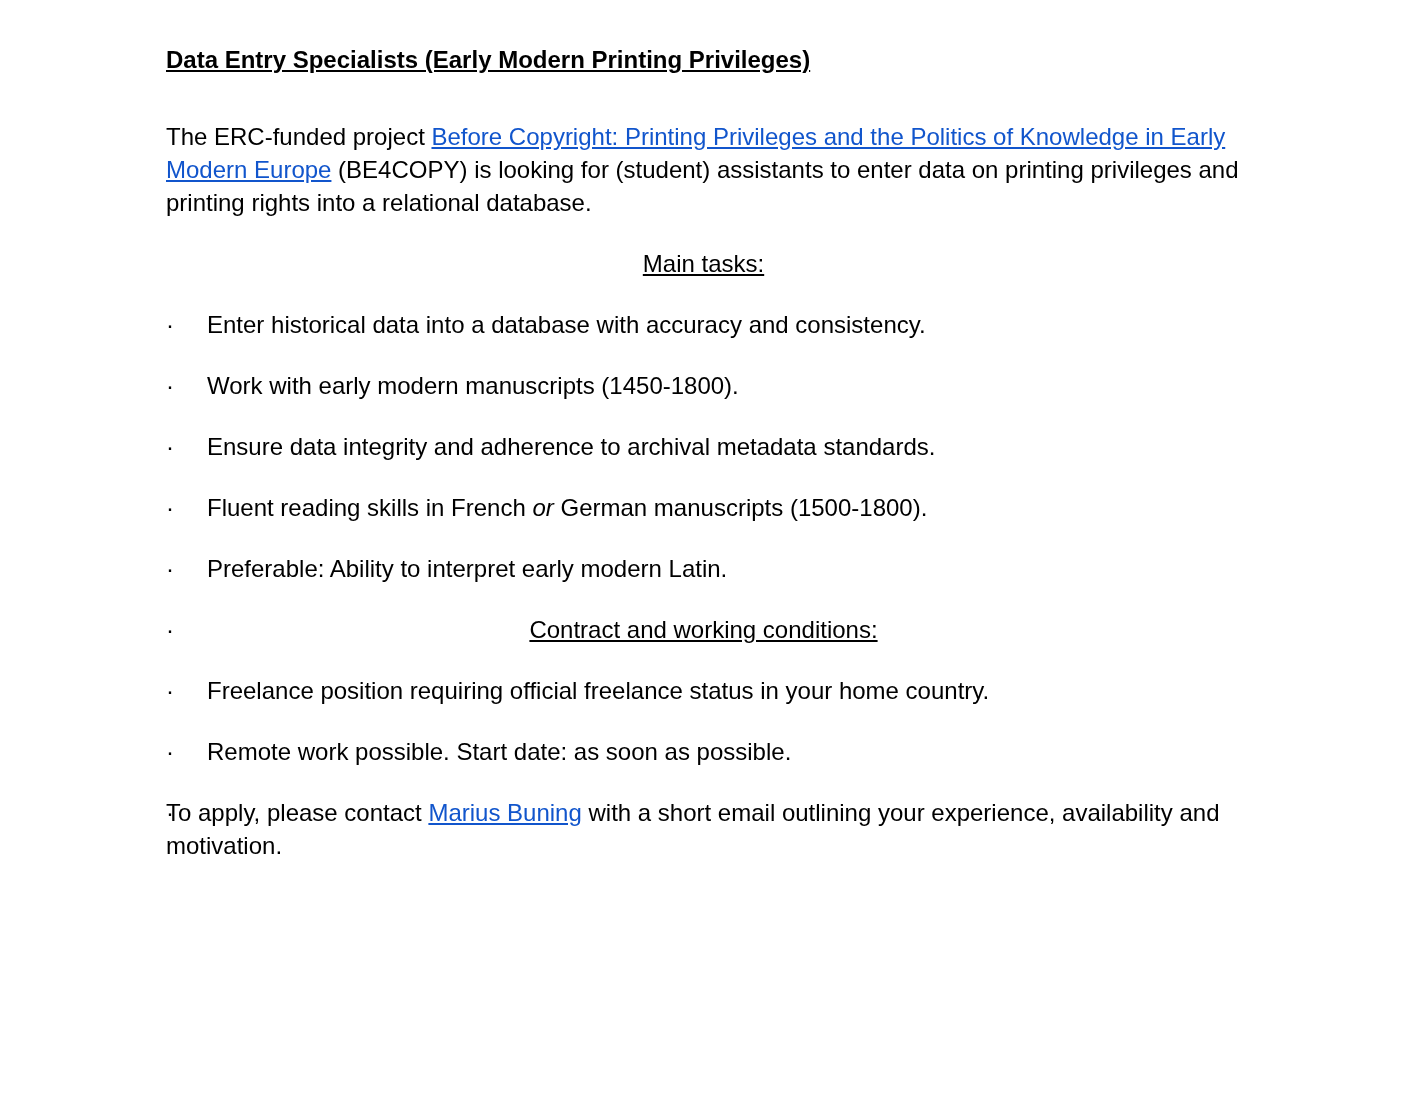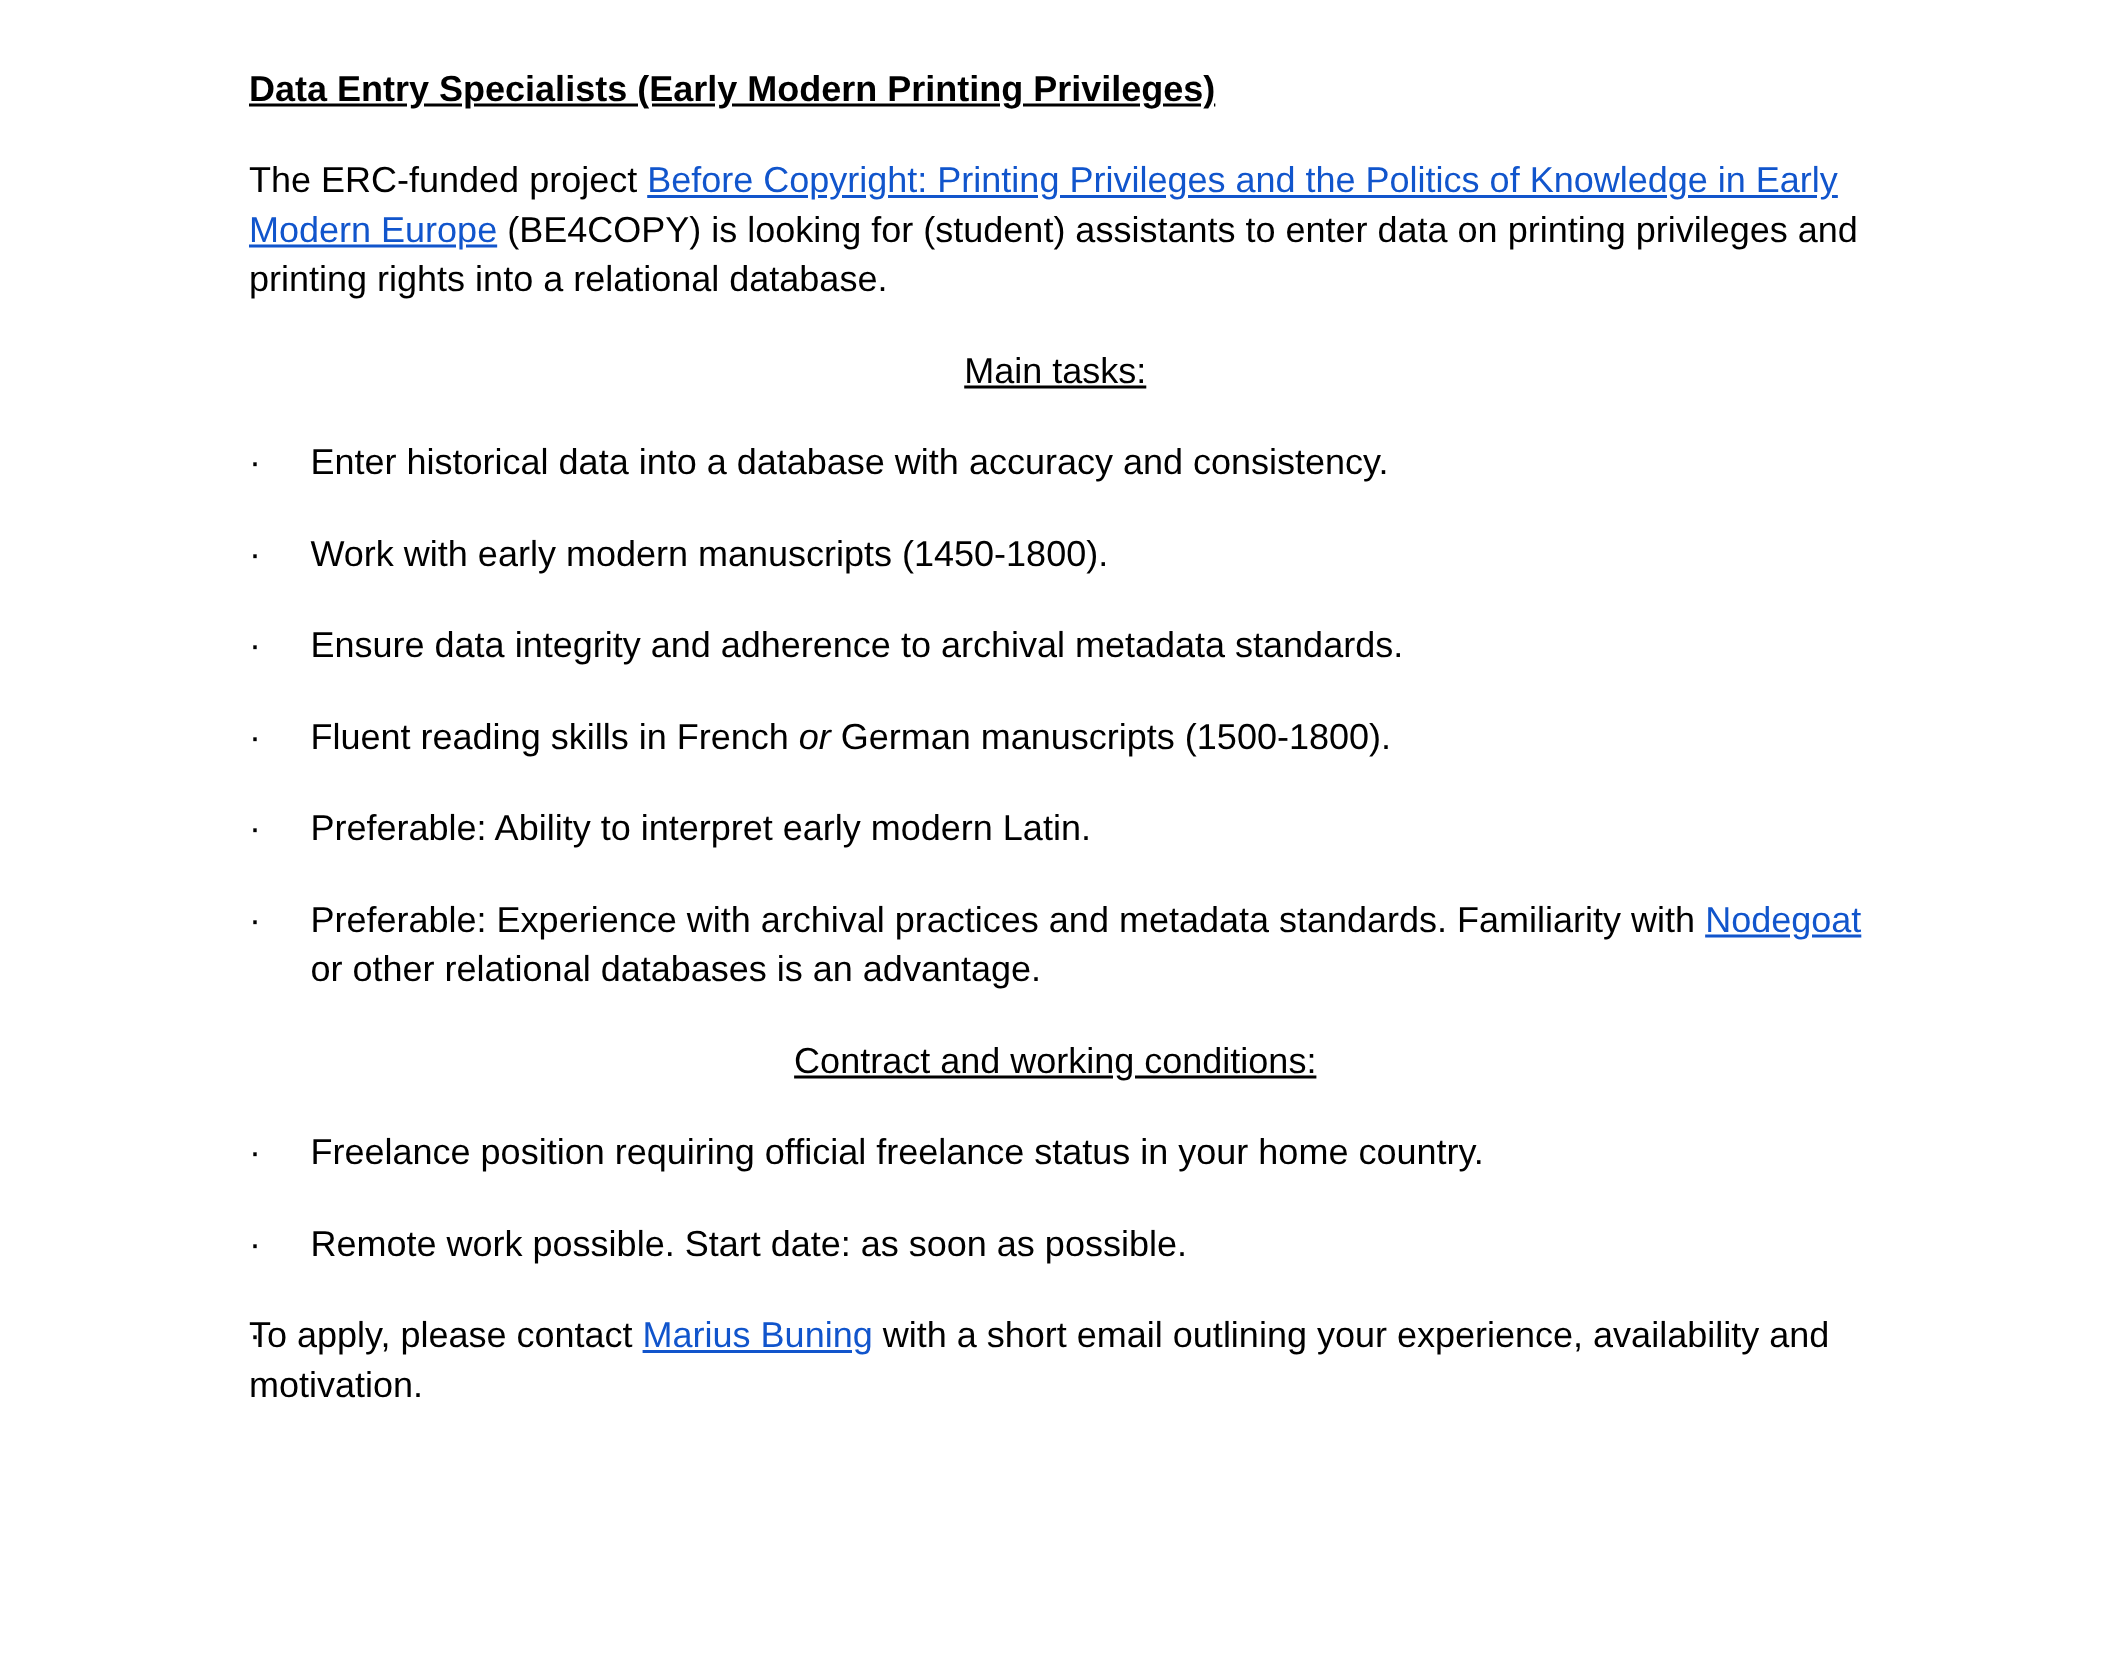--- a/index.html
+++ b/index.html
@@ -19,21 +19,21 @@
     }
     .doc {
       position: absolute;
       left: 166px;
       top: 43px;
       width: 1075px;
     }
     .title {
       font-weight: bold;
       text-decoration: underline;
-      margin: 0 0 28px 0;
+      margin: 0 0 44px 0;
       font-size: 24px;
       line-height: 33px;
     }
     p {
       margin: 0 0 28px 0;
     }
     .heading {
       text-decoration: underline;
       margin: 0 0 28px 0;
       text-align: center;
@@ -92,21 +92,20 @@
     <li>
       <span class="dot">·</span>
       <span><span>Fluent reading skills in French </span><em>or</em><span> German manuscripts (1500-1800).</span></span>
     </li>
     <li>
       <span class="dot">·</span>
       <span>Preferable: Ability to interpret early modern Latin.</span>
     </li>
     <li>
       <span class="dot">·</span>
-      <span><span>Preferable: Experience with archival practices and metadata standards. Familiarity with </span><a>Nodegoat</a><span> or other relational databases is an advantage.</span></span>
     </li>
   </ul>
 
   <div class="heading">Contract and working conditions:</div>
 
   <ul class="bullets">
     <li>
       <span class="dot">·</span>
       <span>Freelance position requiring official freelance status in your home country.</span>
     </li>

